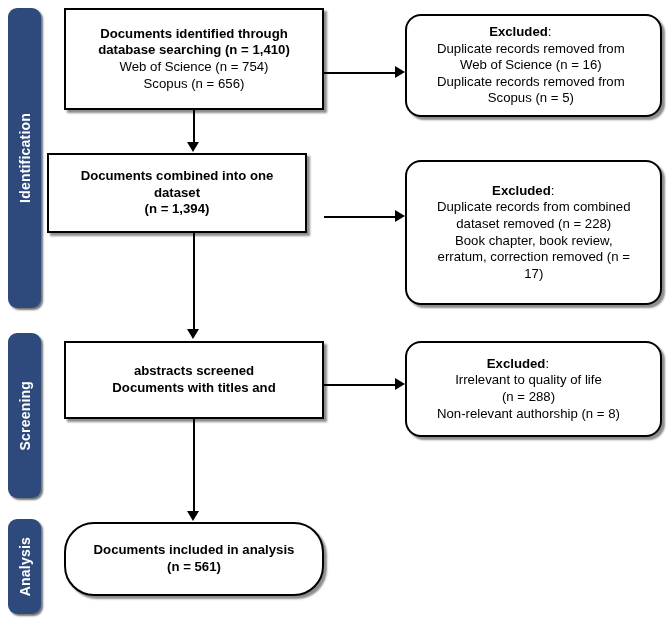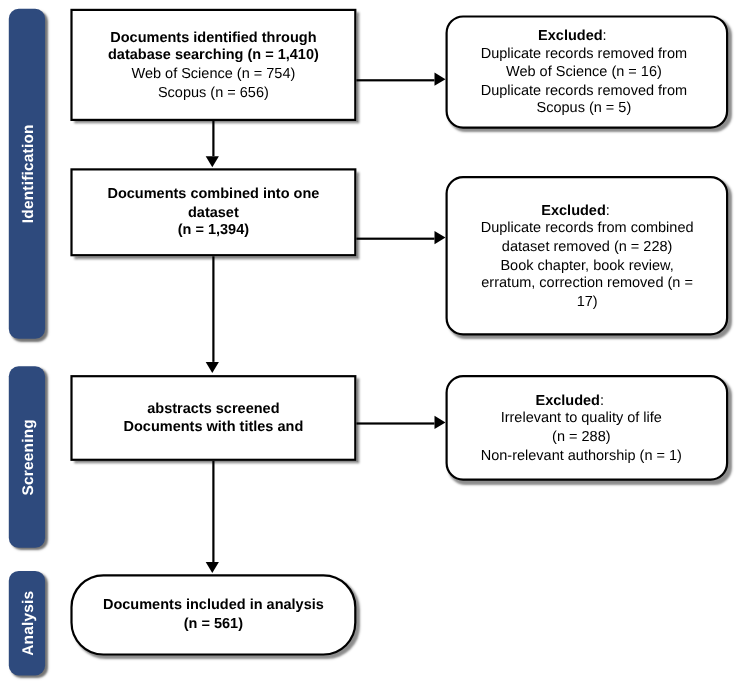--- a/index.html
+++ b/index.html
@@ -147,21 +147,21 @@
       </div>
     </div>
   </div>
 
   <div class="h-line" style="left:324px; top:72px; width:71px;"></div>
   <div class="arrow-right" style="left:395px; top:66px;"></div>
 
   <div class="v-line" style="left:193px; top:110px; height:32px;"></div>
   <div class="arrow-down" style="left:187px; top:142px;"></div>
 
-  <div class="box centered-flex" style="left:64px; top:153px; width:260px; height:80px;">
+  <div class="box centered-flex" style="left:47px; top:153px; width:260px; height:80px;">
     <div class="box-inner" style="text-align:center;">
       <div class="title-line">Documents combined into one</div>
       <div class="title-line">dataset</div>
       <div class="title-line">(n = 1,394)</div>
     </div>
   </div>
 
   <div class="box left-flex" style="left:405px; top:160px; width:257px; height:145px;">
     <div class="box-inner">
       <div class="excl-head"><span>Excluded</span><span class="colon">:</span></div>
@@ -187,21 +187,21 @@
       <div class="title-line">Documents with titles and</div>
     </div>
   </div>
 
   <div class="box left-flex" style="left:405px; top:341px; width:257px; height:96px;">
     <div class="box-inner">
       <div class="excl-head"><span>Excluded</span><span class="colon">:</span></div>
       <div class="excl-list">
         <div>Irrelevant to quality of life</div>
         <div>(n = 288)</div>
-        <div>Non-relevant authorship (n = 1)</div>
+        <div>Non-relevant authorship (n = 8)</div>
       </div>
     </div>
   </div>
 
   <div class="h-line" style="left:324px; top:384px; width:71px;"></div>
   <div class="arrow-right" style="left:395px; top:378px;"></div>
 
   <div class="v-line" style="left:193px; top:419px; height:92px;"></div>
   <div class="arrow-down" style="left:187px; top:511px;"></div>
 

